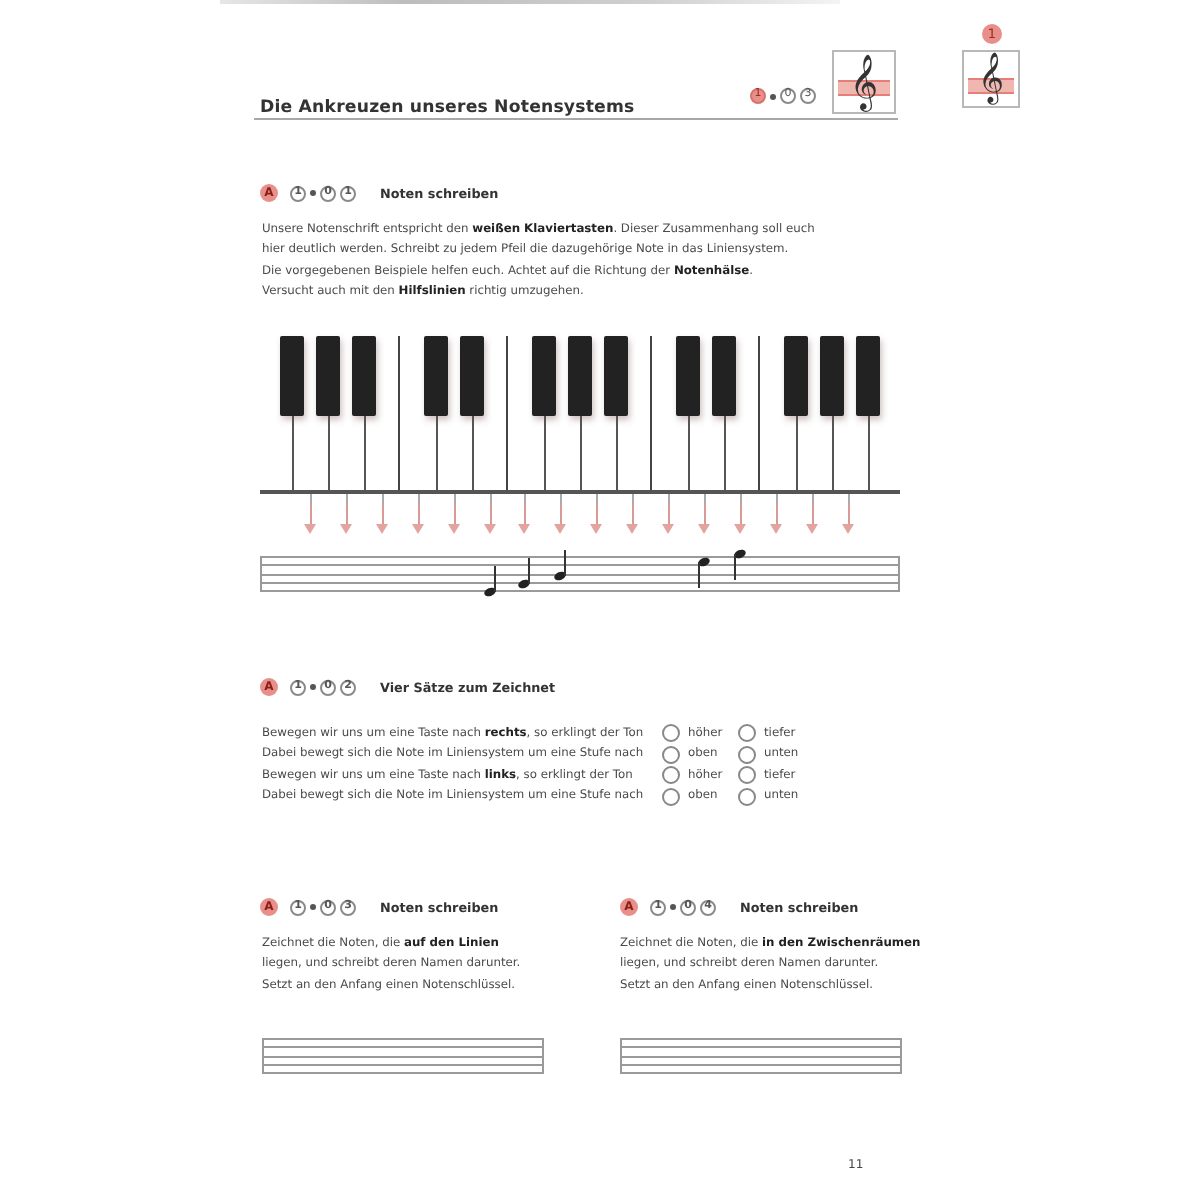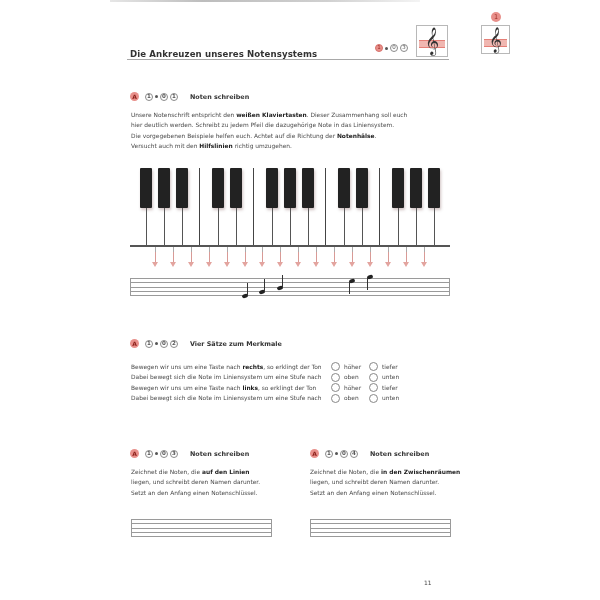--- a/index.html
+++ b/index.html
@@ -230,21 +230,21 @@
   </div>
 
 <div class="ex-head" style="left:130px; top:339px;">
   <span class="a-badge">A</span>
   <span class="code">
     <span class="circ">1</span>
     <span class="dot"></span>
     <span class="circ">0</span>
     <span class="circ">2</span>
   </span>
-  <span>Vier Sätze zum Merkmale</span>
+  <span>Vier Sätze zum Zeichnet</span>
 </div>
 <div id="choices">
     <div class="choice-row" style="top: 362px;">
       <span class="sentence">Bewegen wir uns um eine Taste nach <b>rechts</b>, so erklingt der Ton</span>
       <label class="opt">
         <span class="radio"></span>
         <span>höher</span>
       </label>
       <label class="opt">
         <span class="radio"></span>

